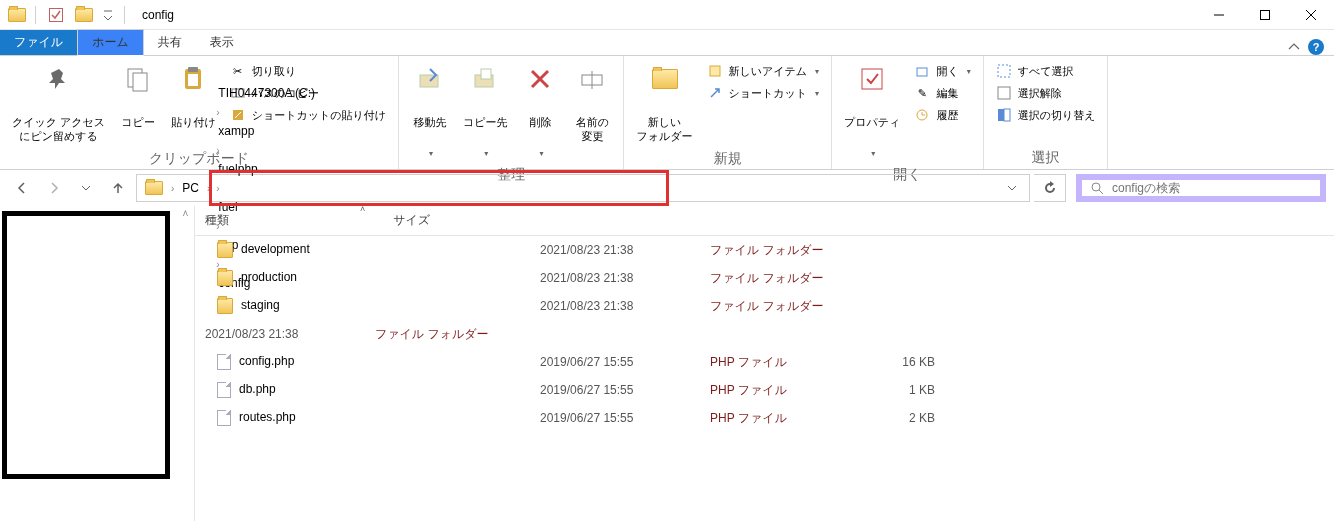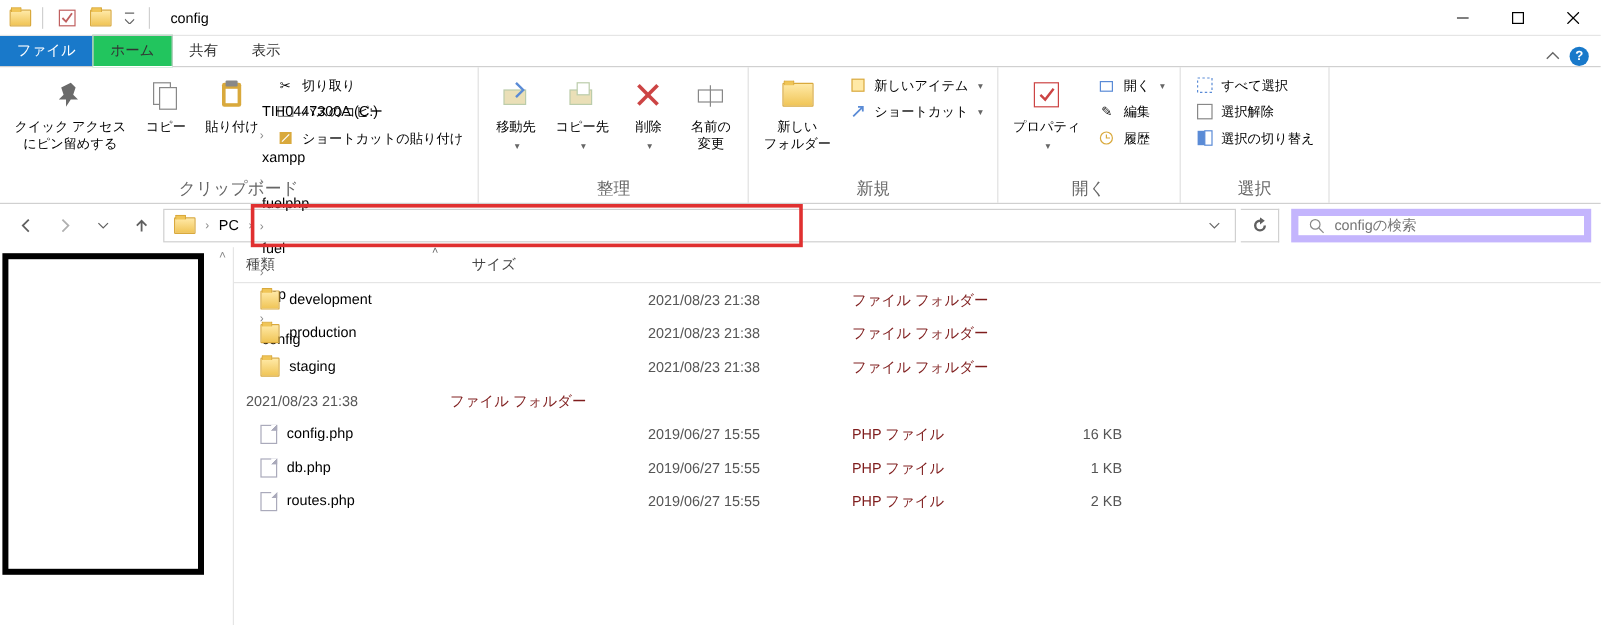--- a/index.html
+++ b/index.html
@@ -13,30 +13,30 @@
 .qat-sep { width: 1px; height: 18px; background: #d0d0d0; margin: 0 3px; }
 .qat-btn { width: 22px; height: 22px; display: flex; align-items: center; justify-content: center; }
 .title-text { margin-left: 8px; font-size: 12px; }
 .win-controls { margin-left: auto; display: flex; }
 .win-btn { width: 46px; height: 30px; display: flex; align-items: center; justify-content: center; }
 
 
 .tabs-row { height: 25px; display: flex; align-items: flex-end; background: #fff; position: relative; }
 .tab { padding: 4px 14px; font-size: 12px; color: #333; cursor: default; text-align: center; }
 .tab.file { background: #1979ca; color: #fff; }
-.tab.active { border: 1px solid #d0d0d0; border-bottom: 1px solid #fff; background: #22c55e; margin-bottom: -1px; }
+.tab.active { border: 1px solid #d0d0d0; border-bottom: 1px solid #fff; background: #3b82f6; margin-bottom: -1px; }
 .tabs-right { margin-left: auto; display: flex; align-items: center; gap: 8px; padding-right: 10px; }
 .help-circle { width: 16px; height: 16px; border-radius: 50%; background: #1979ca; color: #fff; display: flex; align-items: center; justify-content: center; font-size: 11px; font-weight: bold; }
 
 
 .ribbon { height: 115px; border-top: 1px solid #d0d0d0; border-bottom: 1px solid #d0d0d0; display: flex; background: #fff; }
 .rgroup { border-right: 1px solid #e0e0e0; display: flex; flex-direction: column; padding: 3px 6px 0; }
 .rgroup-body { flex: 1; display: flex; align-items: flex-start; gap: 2px; }
 .rgroup-label { text-align: center; font-size: 14px; color: #666; padding: 2px 0; }
-.big-btn { display: flex; flex-direction: column; align-items: center; justify-content: flex-start; padding: 4px 6px; min-width: 50px; text-align: center; font-size: 11px; line-height: 1.3; gap: 4px; }
+.big-btn { display: flex; flex-direction: column; align-items: center; justify-content: flex-start; padding: 4px 6px; min-width: 50px; text-align: center; font-size: 11px; line-height: 1.3; gap: 20px; }
 .big-btn .icn { width: 32px; height: 32px; display: flex; align-items: center; justify-content: center; }
 .small-rows { display: flex; flex-direction: column; gap: 2px; padding-top: 2px; }
 .small-btn { display: flex; align-items: center; gap: 6px; padding: 2px 6px; font-size: 11px; white-space: nowrap; }
 .small-btn .icn { width: 16px; height: 16px; display: flex; align-items: center; justify-content: center; }
 .drop-arrow { font-size: 8px; color: #666; margin-left: 2px; }
 
 
 .nav-bar { height: 36px; display: flex; align-items: center; padding: 0 8px; gap: 4px; background: #fff; }
 .nav-btn { width: 28px; height: 28px; display: flex; align-items: center; justify-content: center; color: #606060; }
 .nav-btn.disabled { color: #b0b0b0; }

